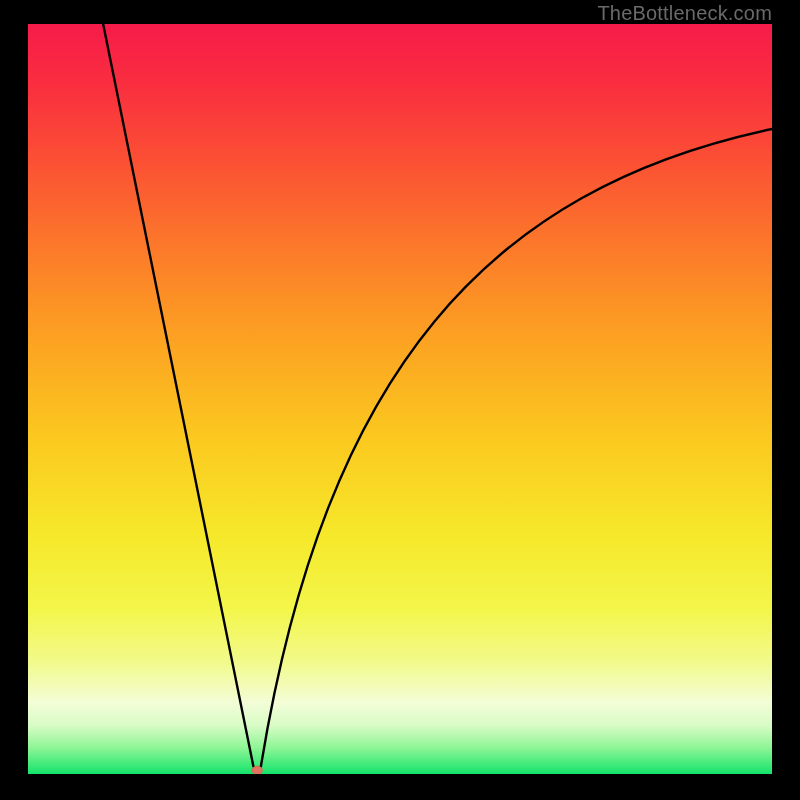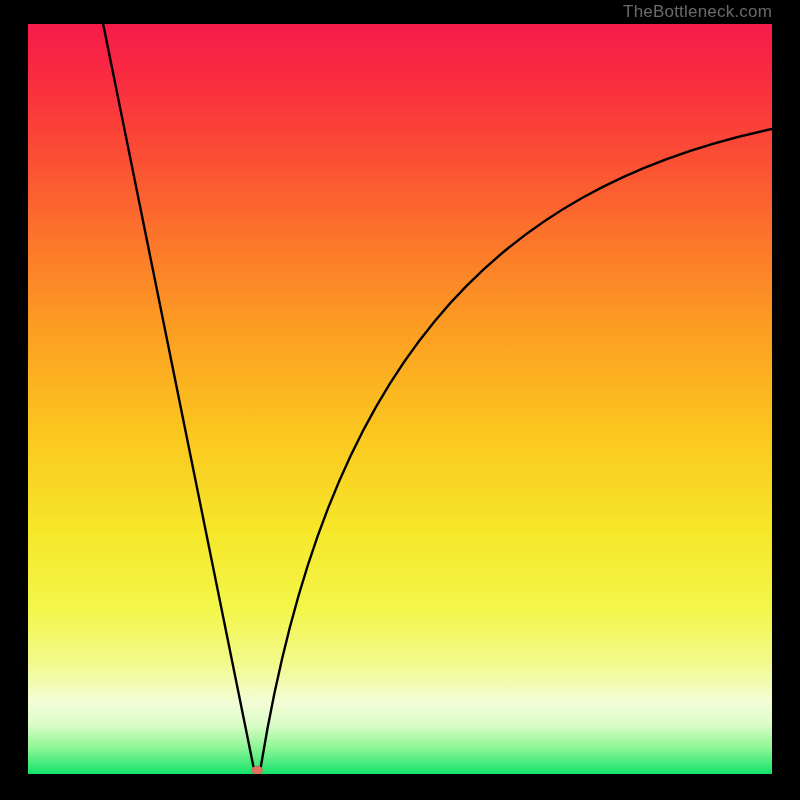--- a/index.html
+++ b/index.html
@@ -15,21 +15,21 @@
     width: 800px;
     height: 800px;
     background: #000;
     position: relative;
   }
   .watermark {
     position: absolute;
     top: 2px;
     right: 28px;
     color: #6a6a6a;
-    font-size: 17px;
+    font-size: 20px;
     font-weight: 500;
     letter-spacing: 0.2px;
     z-index: 5;
     user-select: none;
   }
   .plot {
     position: absolute;
     left: 28px;
     top: 24px;
     width: 744px;

